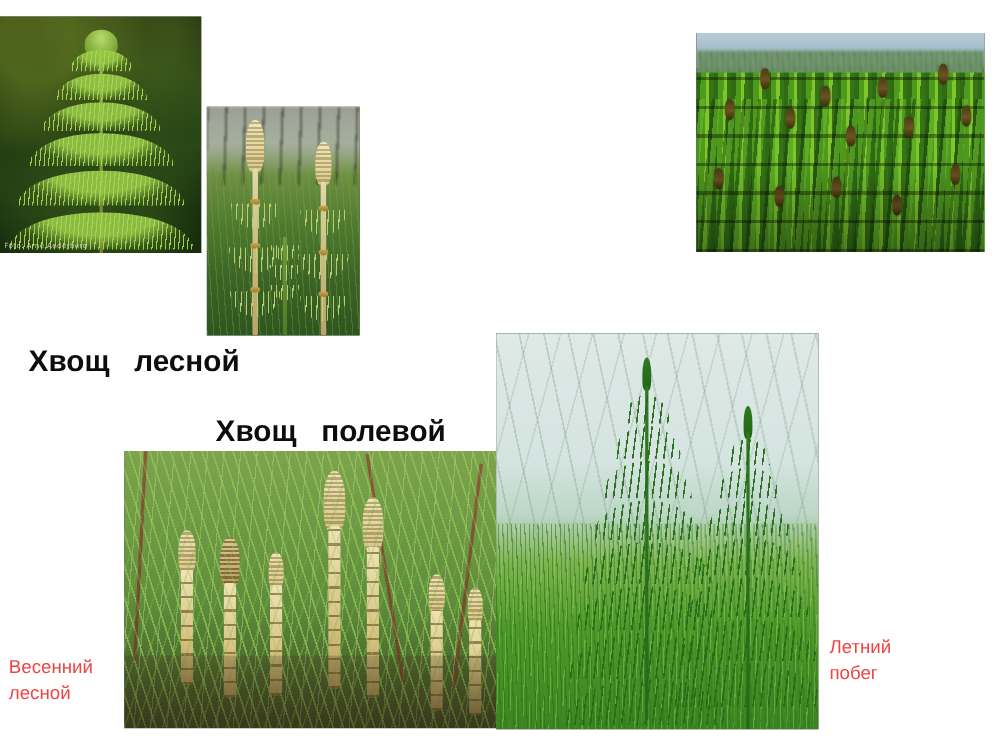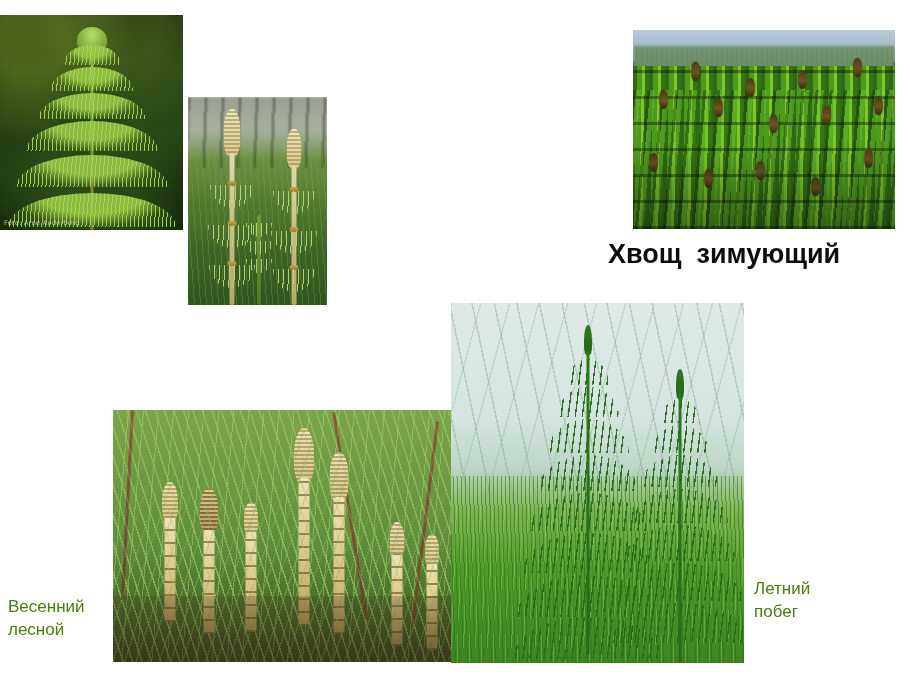--- a/index.html
+++ b/index.html
@@ -23,21 +23,21 @@
     white-space:pre;
   }
   .caption{
     position:absolute;font-size:27px;font-weight:bold;color:#0d0d0d;
     white-space:pre;line-height:1.1;
   }
   .cap-zim{left:608px;top:240px;}
   .cap-les{left:26px;top:314px;}
   .cap-pol{left:196px;top:378px;}
   .small-note{
-    position:absolute;font-size:17px;font-weight:normal;color:#4d7c0f;
+    position:absolute;font-size:17px;font-weight:normal;color:#ef4444;
     line-height:1.35;white-space:pre-line;
   }
   .note-spring{left:8px;top:596px;}
   .note-summer{left:754px;top:578px;}
 
   .watermark{
     position:absolute;left:4px;bottom:3px;
     font-size:6.5px;color:#d8d8c0;letter-spacing:.3px;
     font-family:"DejaVu Sans",sans-serif;opacity:.85;white-space:pre;
   }
@@ -392,20 +392,21 @@
       <div class="hw" style="top:56px;width:58px;height:28px;"></div>
       <div class="hw" style="top:86px;width:78px;height:32px;"></div>
       <div class="hw" style="top:120px;width:96px;height:34px;"></div>
       <div class="hw" style="top:156px;width:112px;height:36px;"></div>
       <div class="hw" style="top:194px;width:126px;height:38px;"></div>
       <div class="hw" style="top:234px;width:138px;height:40px;"></div>
     </div>
   </div>
 
 
-  <div class="caption cap-zim">Хвощ  зимующий</div>
+  <div class="caption cap-les">Хвощ   лесной</div>
+  <div class="caption cap-pol">Хвощ   полевой</div>
 
   <div class="small-note note-spring">Весенний
 лесной</div>
   <div class="small-note note-summer">Летний
 побег</div>
 
 </div>
 
 </body></html>

